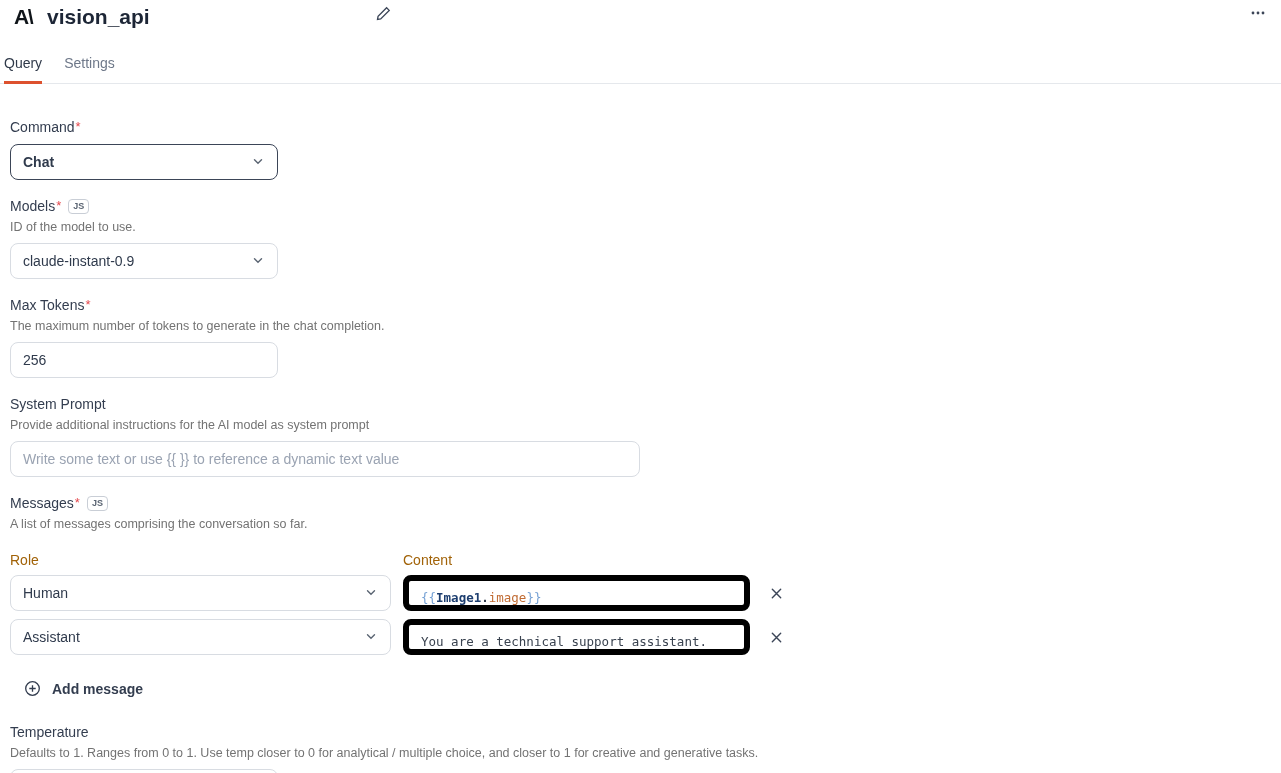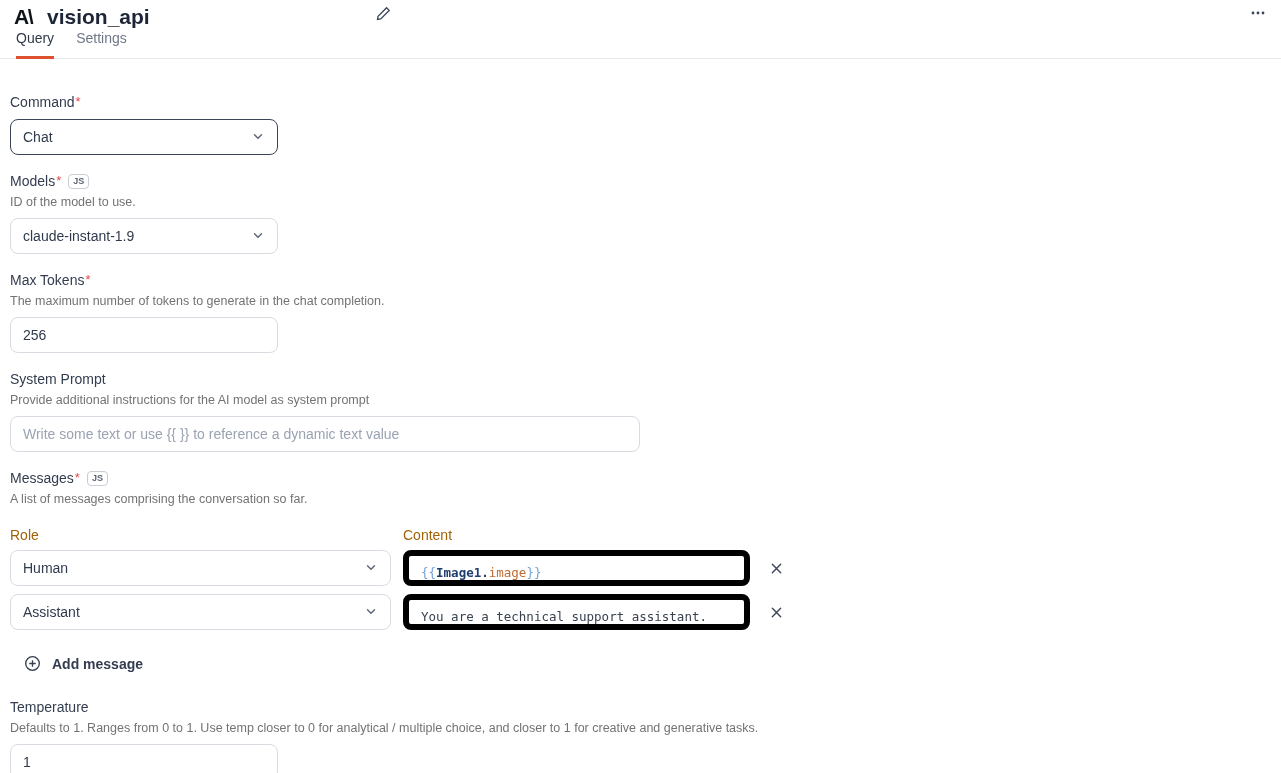--- a/index.html
+++ b/index.html
@@ -7,39 +7,39 @@
   body { font-family: "Liberation Sans", sans-serif; color: #333d4f; }
 
   
   .header { position: relative; height: 30px; padding: 4px 16px 0 14px; display: flex; align-items: center; }
   .logo { font-weight: 800; font-size: 21px; color: #0f1419; letter-spacing: -1.5px; line-height: 24px; }
   .app-title { margin-left: 15px; font-size: 21px; font-weight: 600; color: #1d2636; }
   .edit-btn { position: absolute; left: 376px; top: 6px; color: #3b4557; cursor: pointer; background: none; border: none; }
   .menu-btn { position: absolute; right: 14px; top: 4px; color: #3b4557; cursor: pointer; background: none; border: none; }
 
   
-  .tabs { display: flex; gap: 22px; padding-left: 16px; border-bottom: 1px solid #e5e8ec; }
+  .tabs { display: flex; gap: 22px; padding-left: 4px; margin-top: 25px; border-bottom: 1px solid #e5e8ec; }
   .tab { font-size: 14px; color: #6e7889; padding-bottom: 10px; cursor: pointer; border-bottom: 3px solid transparent; margin-bottom: -1px; }
   .tab.active { color: #2f3949; border-bottom-color: #dd512e; }
 
   
   .main { padding: 33px 0 0 10px; }
   .field-group { margin-top: 16px; }
   .field-group:first-child { margin-top: 0; }
   .label-row { display: flex; align-items: center; line-height: 20px; }
   .label { font-size: 14px; font-weight: 500; color: #333d4f; }
   .required { color: #e5484d; font-size: 13px; margin-left: 1px; }
   .js-badge { display: inline-block; margin-left: 7px; font-size: 9px; font-weight: 600; color: #5a6472; border: 1px solid #c9ced6; border-radius: 4px; padding: 1px 4px 2px; line-height: 10px; cursor: pointer; }
   .helper { font-size: 12.5px; color: #737373; line-height: 17px; margin-top: 3px; }
   .control { margin-top: 7px; }
 
   .select, .text-input { width: 268px; height: 36px; border: 1px solid #d8dce2; border-radius: 8px; background: #fff; font-size: 14px; color: #2f3a4c; padding: 0 12px; display: flex; align-items: center; cursor: pointer; }
   .select { justify-content: space-between; }
   .select .chevron { color: #5a6472; flex: none; }
-  .select.focused { border-color: #3b4557; }
+  .select.focused { border-color: #3b4557; font-weight: bold; }
   .text-input { cursor: text; }
   input.text-input { font-family: Liberation Sans, sans-serif; outline: none; display: block; }
   input.text-input::placeholder { color: #9aa3b2; }
   .wide { width: 630px; }
 
   
   .msg-headers { display: flex; margin-top: 18px; }
   .msg-col-header { font-size: 14px; color: #a16207; line-height: 19px; }
   .msg-col-header.role { width: 393px; }
   .msg-rows { margin-top: 5px; }
@@ -104,21 +104,21 @@
 
   <div class="field-group">
     <div class="label-row">
       <span class="label">Models</span>
         <span class="required">*</span>
       <span class="js-badge">JS</span>
     </div>
     <div class="helper">ID of the model to use.</div>
     <div class="control">
       <div class="select">
-        <span>claude-instant-1.9</span>
+        <span>claude-instant-0.9</span>
         <span class="chevron">
           <svg width="14" height="14" viewBox="0 0 16 16" fill="none" stroke="currentColor" stroke-width="1.6" stroke-linecap="round">
               <path d="M4 6.5l4 4 4-4"></path>
             </svg>
         </span>
       </div>
     </div>
   </div>
 
   <div class="field-group">

